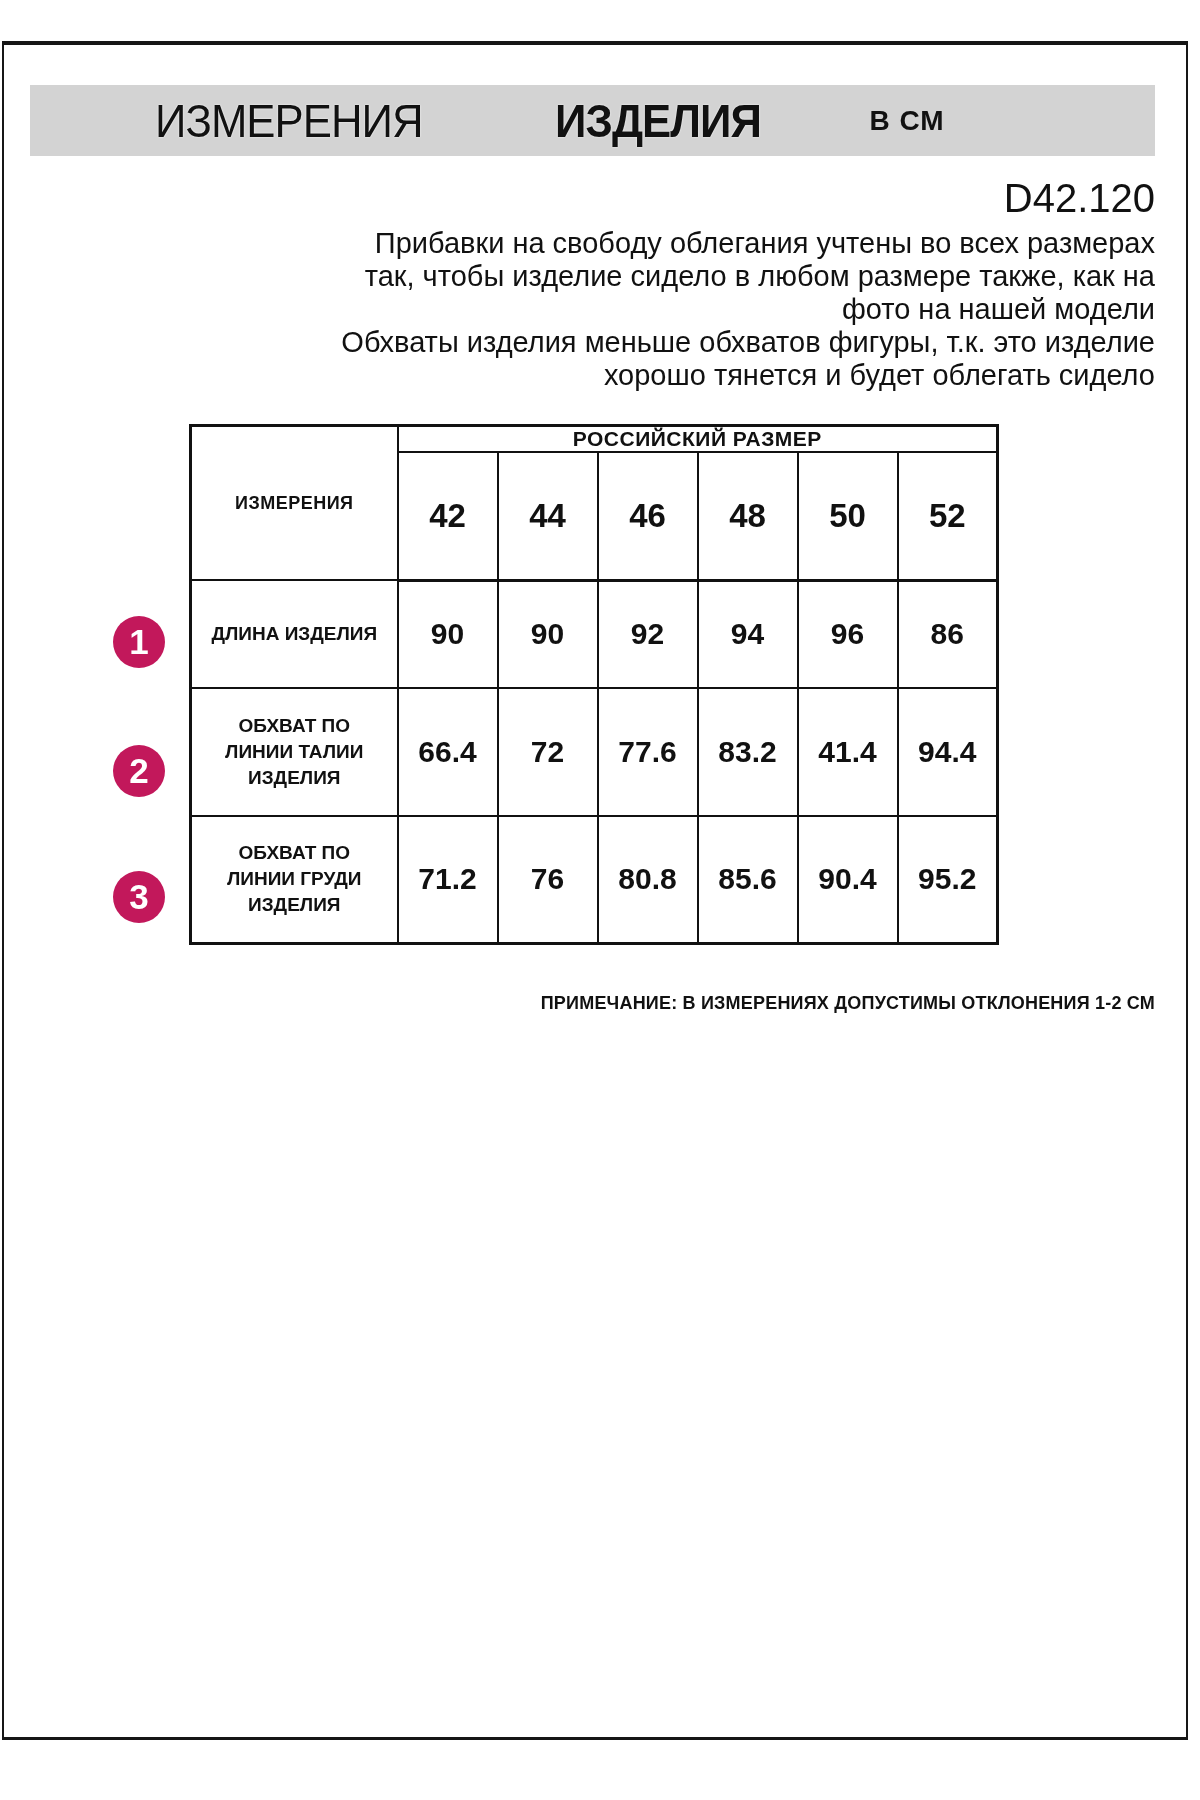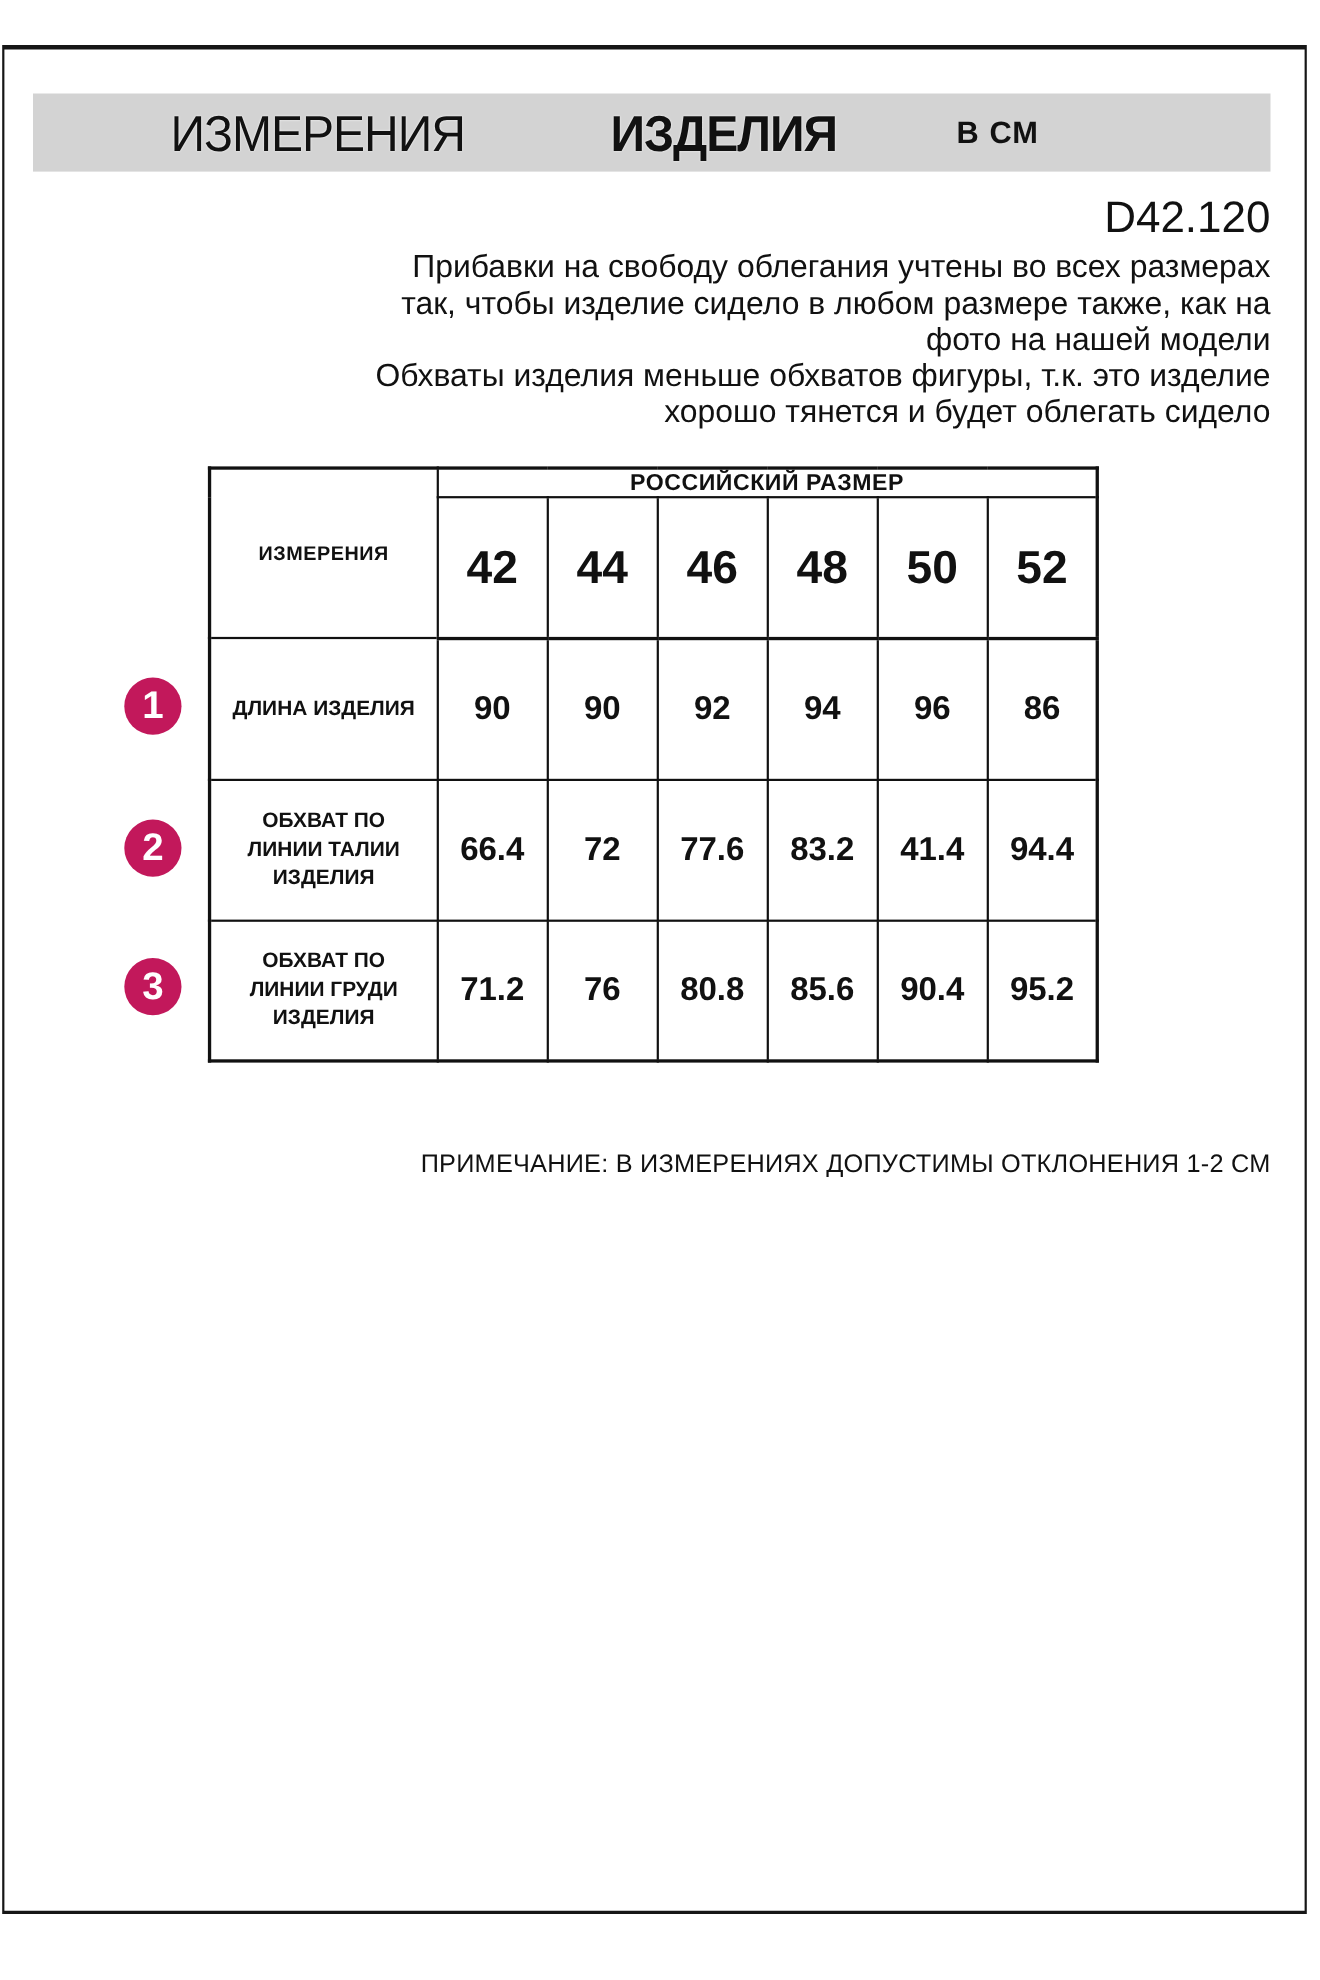--- a/index.html
+++ b/index.html
@@ -55,41 +55,41 @@
   table.size-table td{
     border:2px solid #111;
     text-align:center;vertical-align:middle;
     padding:0;
     overflow:hidden;
     font-weight:bold;
   }
   table.size-table{border:3px solid #111;}
   tr.hr1{height:26px;}
   tr.hr2{height:128px;}
-  tr.dr1{height:129px;padding-left:10px;}
+  tr.dr1{height:108px;padding-left:10px;}
   tr.dr2{height:128px;}
   tr.dr3{height:127px;}
   td.corner{font-size:18px;letter-spacing:.5px;}
   td.group{font-size:21px;letter-spacing:.5px;}
-  tr.hr2 td{border-bottom-width:3px;font-size:42px;font-weight:700;}
+  tr.hr2 td{border-bottom-width:3px;font-size:33px;font-weight:700;}
   td.rl{font-size:19px;line-height:26px;white-space:pre-line;letter-spacing:0;}
   td.val{font-size:30px;}
   .badge{
     position:absolute;left:113px;width:52px;height:52px;
     border-radius:50%;
     background:#c2185b;
     color:#fff;font-size:35px;font-weight:700;
     display:flex;align-items:center;justify-content:center;
     line-height:52px;
   }
   .b1{top:616px;}
   .b2{top:745px;}
   .b3{top:871px;}
   .note{
-    top:1044px;font-size:23px;font-weight:400;letter-spacing:.2px;
+    top:993px;font-size:18px;font-weight:700;letter-spacing:.2px;
   }
 </style>
 </head>
 <body>
 
 <div class="frame"></div>
 
 <div class="band">
   <span class="w1">ИЗМЕРЕНИЯ</span>
   <span class="w2">ИЗДЕЛИЯ</span>

